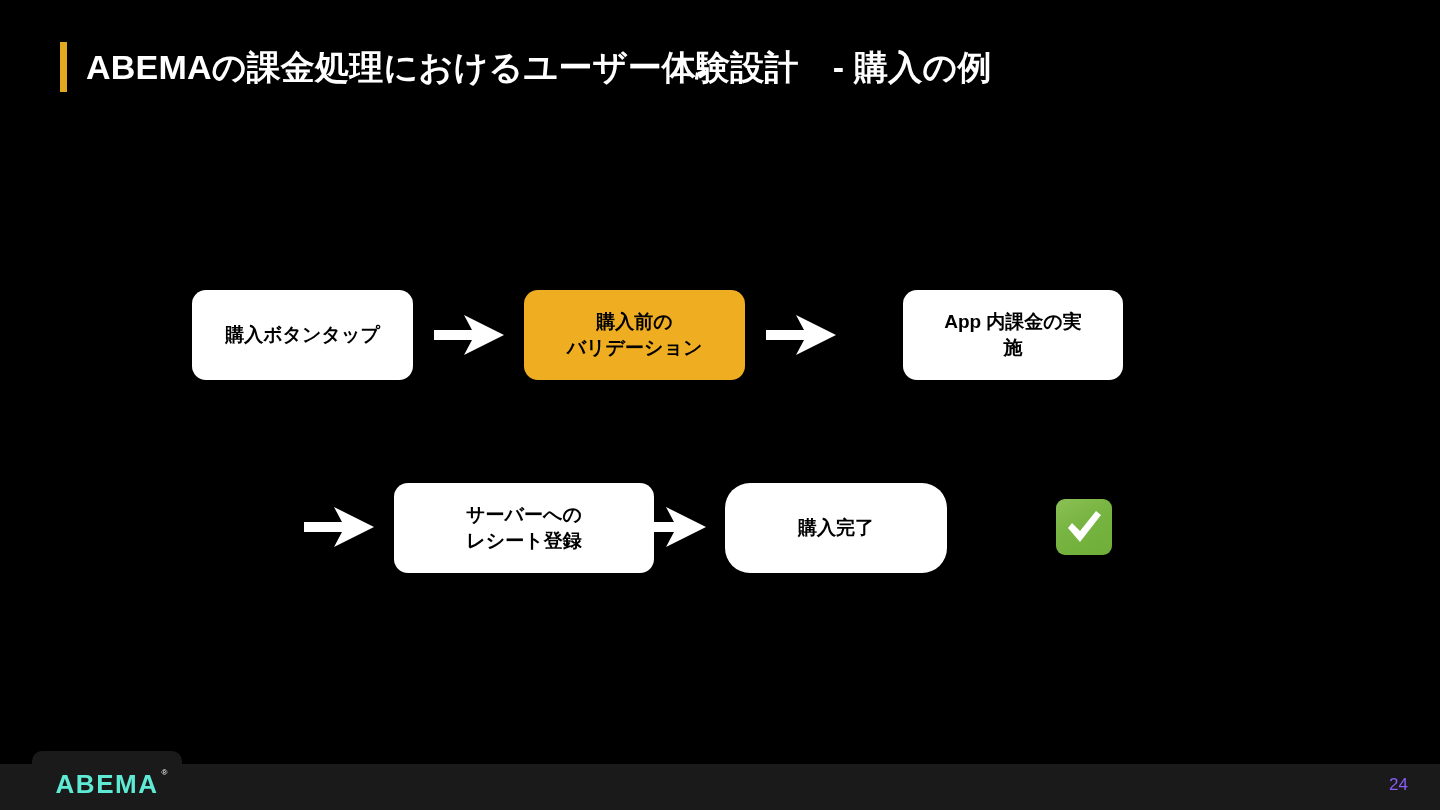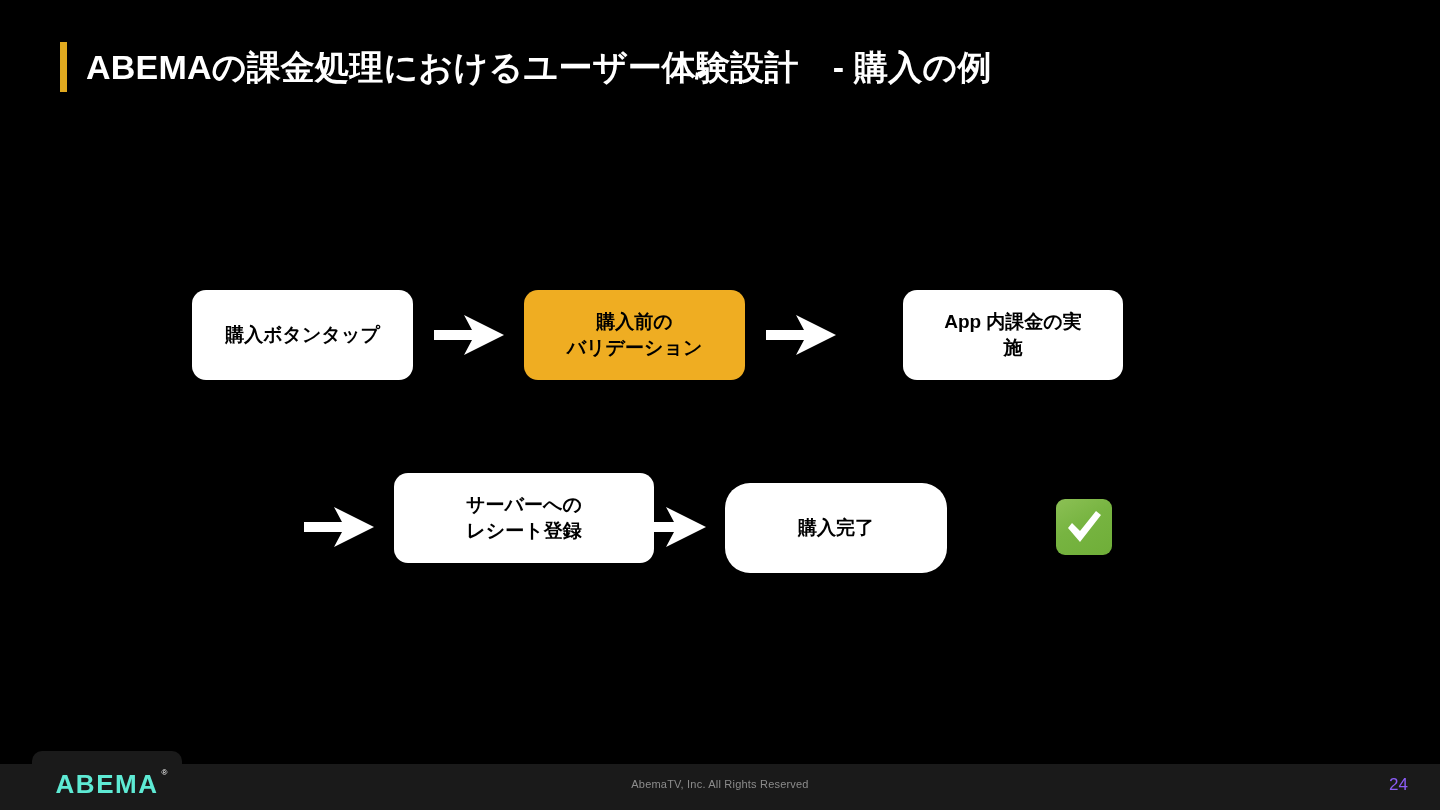--- a/index.html
+++ b/index.html
@@ -192,21 +192,21 @@
     <div class="node white" style="left:857px; top:290px; width:220px; height:90px; padding-left:34px; padding-right:34px;margin-left:46px;">
       <span class="node-label">App 内課金の実施</span>
     </div>
 
     <div class="arrow" style="left:304px; top:505px;">
       <svg viewBox="0 0 72 44" xmlns="http://www.w3.org/2000/svg" aria-hidden="true">
         <path d="M0 17 L38 17 L30 2 L70 22 L30 42 L38 27 L0 27 Z" fill="#ffffff"></path>
       </svg>
     </div>
 
-    <div class="node white" style="left:394px; top:473px; width:260px; height:90px;">
+    <div class="node white" style="left:394px; top:483px; width:260px; height:90px;">
       <span class="node-label">サーバーへの
 レシート登録</span>
     </div>
 
     <div class="arrow" style="left:636px; top:505px;">
       <svg viewBox="0 0 72 44" xmlns="http://www.w3.org/2000/svg" aria-hidden="true">
         <path d="M0 17 L38 17 L30 2 L70 22 L30 42 L38 27 L0 27 Z" fill="#ffffff"></path>
       </svg>
     </div>
 
@@ -224,17 +224,16 @@
 
   <div class="footer-bar"></div>
 
   <div class="logo-plate">
     <span class="logo-wrap">
       <span class="logo-text">ABEMA</span>
       <span class="logo-tm">®</span>
     </span>
   </div>
 
-  <div class="footer-copy">AbemaTV, Inc. All Rights Reserved</div>
 
   <div class="page-number">24</div>
 
 </div>
 
 </body></html>

